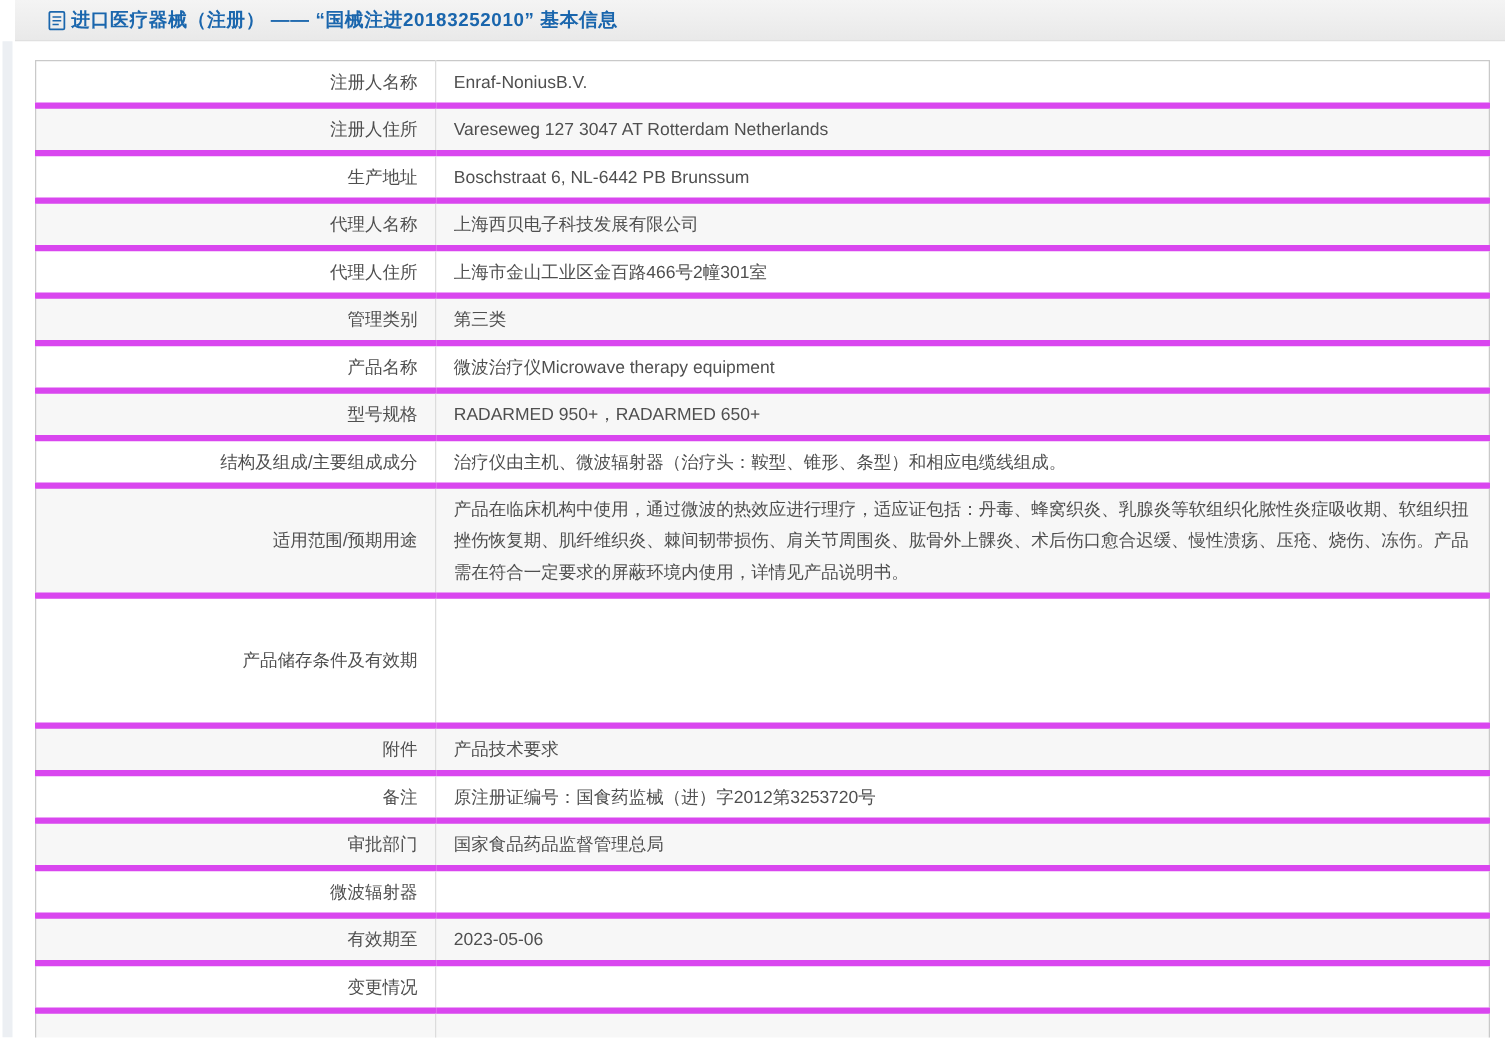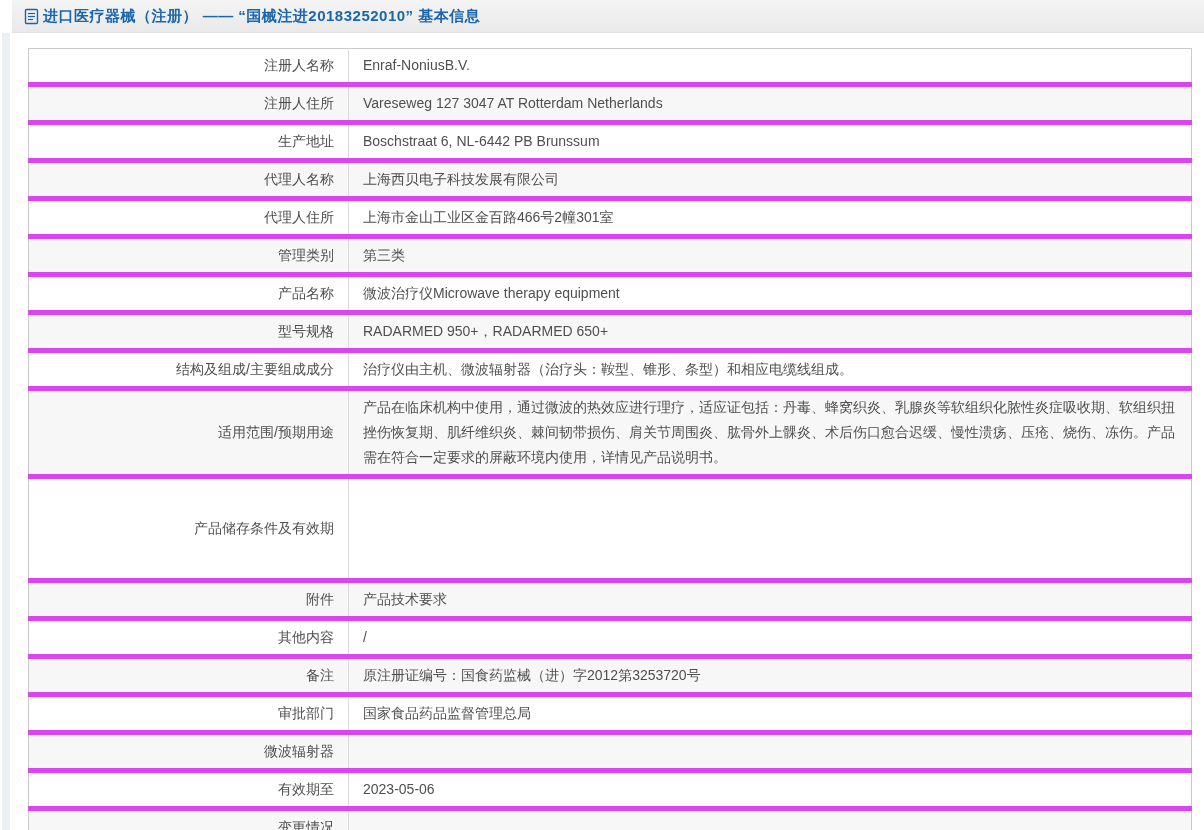--- a/index.html
+++ b/index.html
@@ -16,21 +16,21 @@
     position: absolute; left: 2px; top: 33px; width: 8px; height: 797px;
     background: #eceff3;
   }
 
   
   .header-bar {
     position: absolute; left: 12px; top: 0; right: 0; height: 33px;
     background: linear-gradient(180deg, #f4f4f4 0%, #e9e9e9 100%);
     border-bottom: 1px solid #e0e0e0;
     display: flex; align-items: center;
-    padding-left: 12px;
+    padding-left: 26px;
   }
   .doc-icon { width: 15px; height: 17px; margin-right: 4px; flex: 0 0 auto; }
   .page-title {
     color: #1a66ad;
     font-size: 15px;
     font-weight: bold;
     letter-spacing: 0.5px;
     white-space: nowrap;
   }
 
@@ -128,24 +128,20 @@
         </tr>
         <tr>
           <td class="label-cell">产品储存条件及有效期</td>
           <td class="value-cell"></td>
         </tr>
         <tr>
           <td class="label-cell">附件</td>
           <td class="value-cell">产品技术要求</td>
         </tr>
         <tr>
-          <td class="label-cell">其他内容</td>
-          <td class="value-cell">/</td>
-        </tr>
-        <tr>
           <td class="label-cell">备注</td>
           <td class="value-cell">原注册证编号：国食药监械（进）字2012第3253720号</td>
         </tr>
         <tr>
           <td class="label-cell">审批部门</td>
           <td class="value-cell">国家食品药品监督管理总局</td>
         </tr>
         <tr>
           <td class="label-cell">微波辐射器</td>
           <td class="value-cell"></td>

